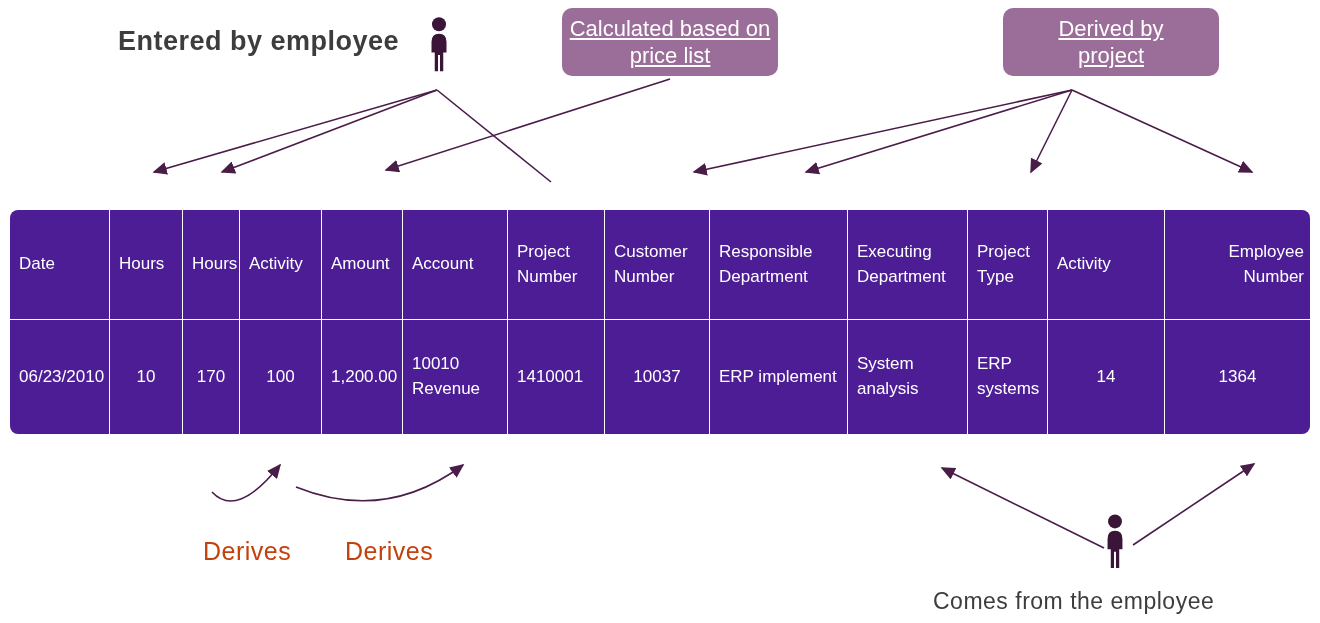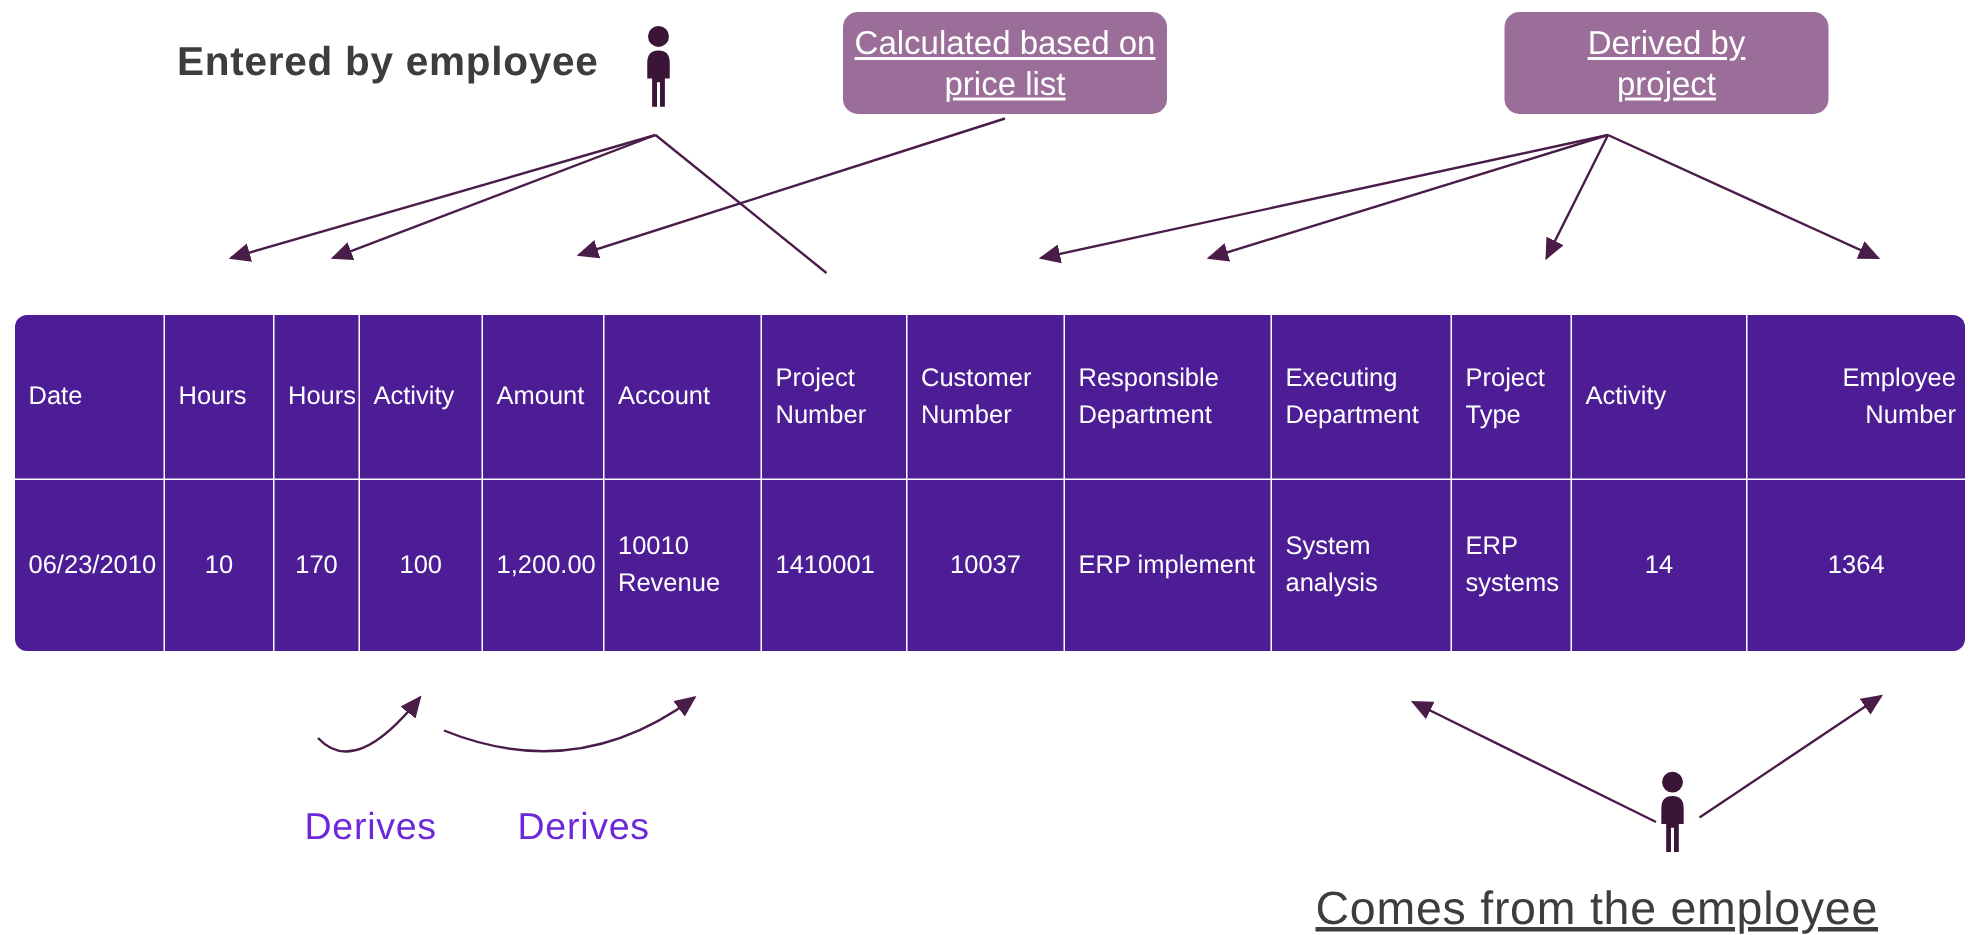--- a/index.html
+++ b/index.html
@@ -100,27 +100,27 @@
     justify-content: center;
     padding-left: 0;
     padding-right: 0;
     text-align: center;
   }
 
   
   .derives-label {
     position: absolute;
     top: 537px;
-    color: #6d28d9;
+    color: #c2410c;
     font-size: 25px;
     letter-spacing: 0.5px;
   }
   #derives-1 { left: 203px; }
   #derives-2 { left: 345px; }
-  #comes-label { left: 877px; top: 588px; font-size: 31px; text-decoration: underline; }
+  #comes-label { left: 933px; top: 588px; font-size: 23px; }
 </style>
 </head>
 <body>
 
 <div class="canvas">
 
   <div class="label-text" id="entered-label">Entered by employee</div>
 
   <div class="callout-box" id="calc-box">
     <span>Calculated based on price list</span>

